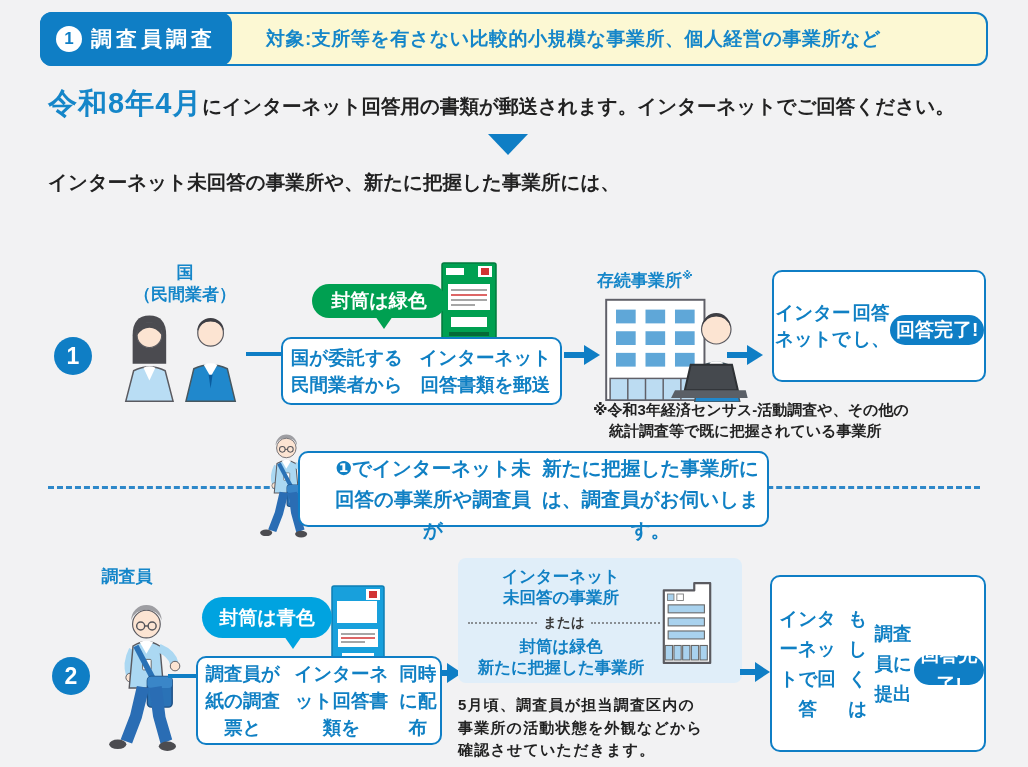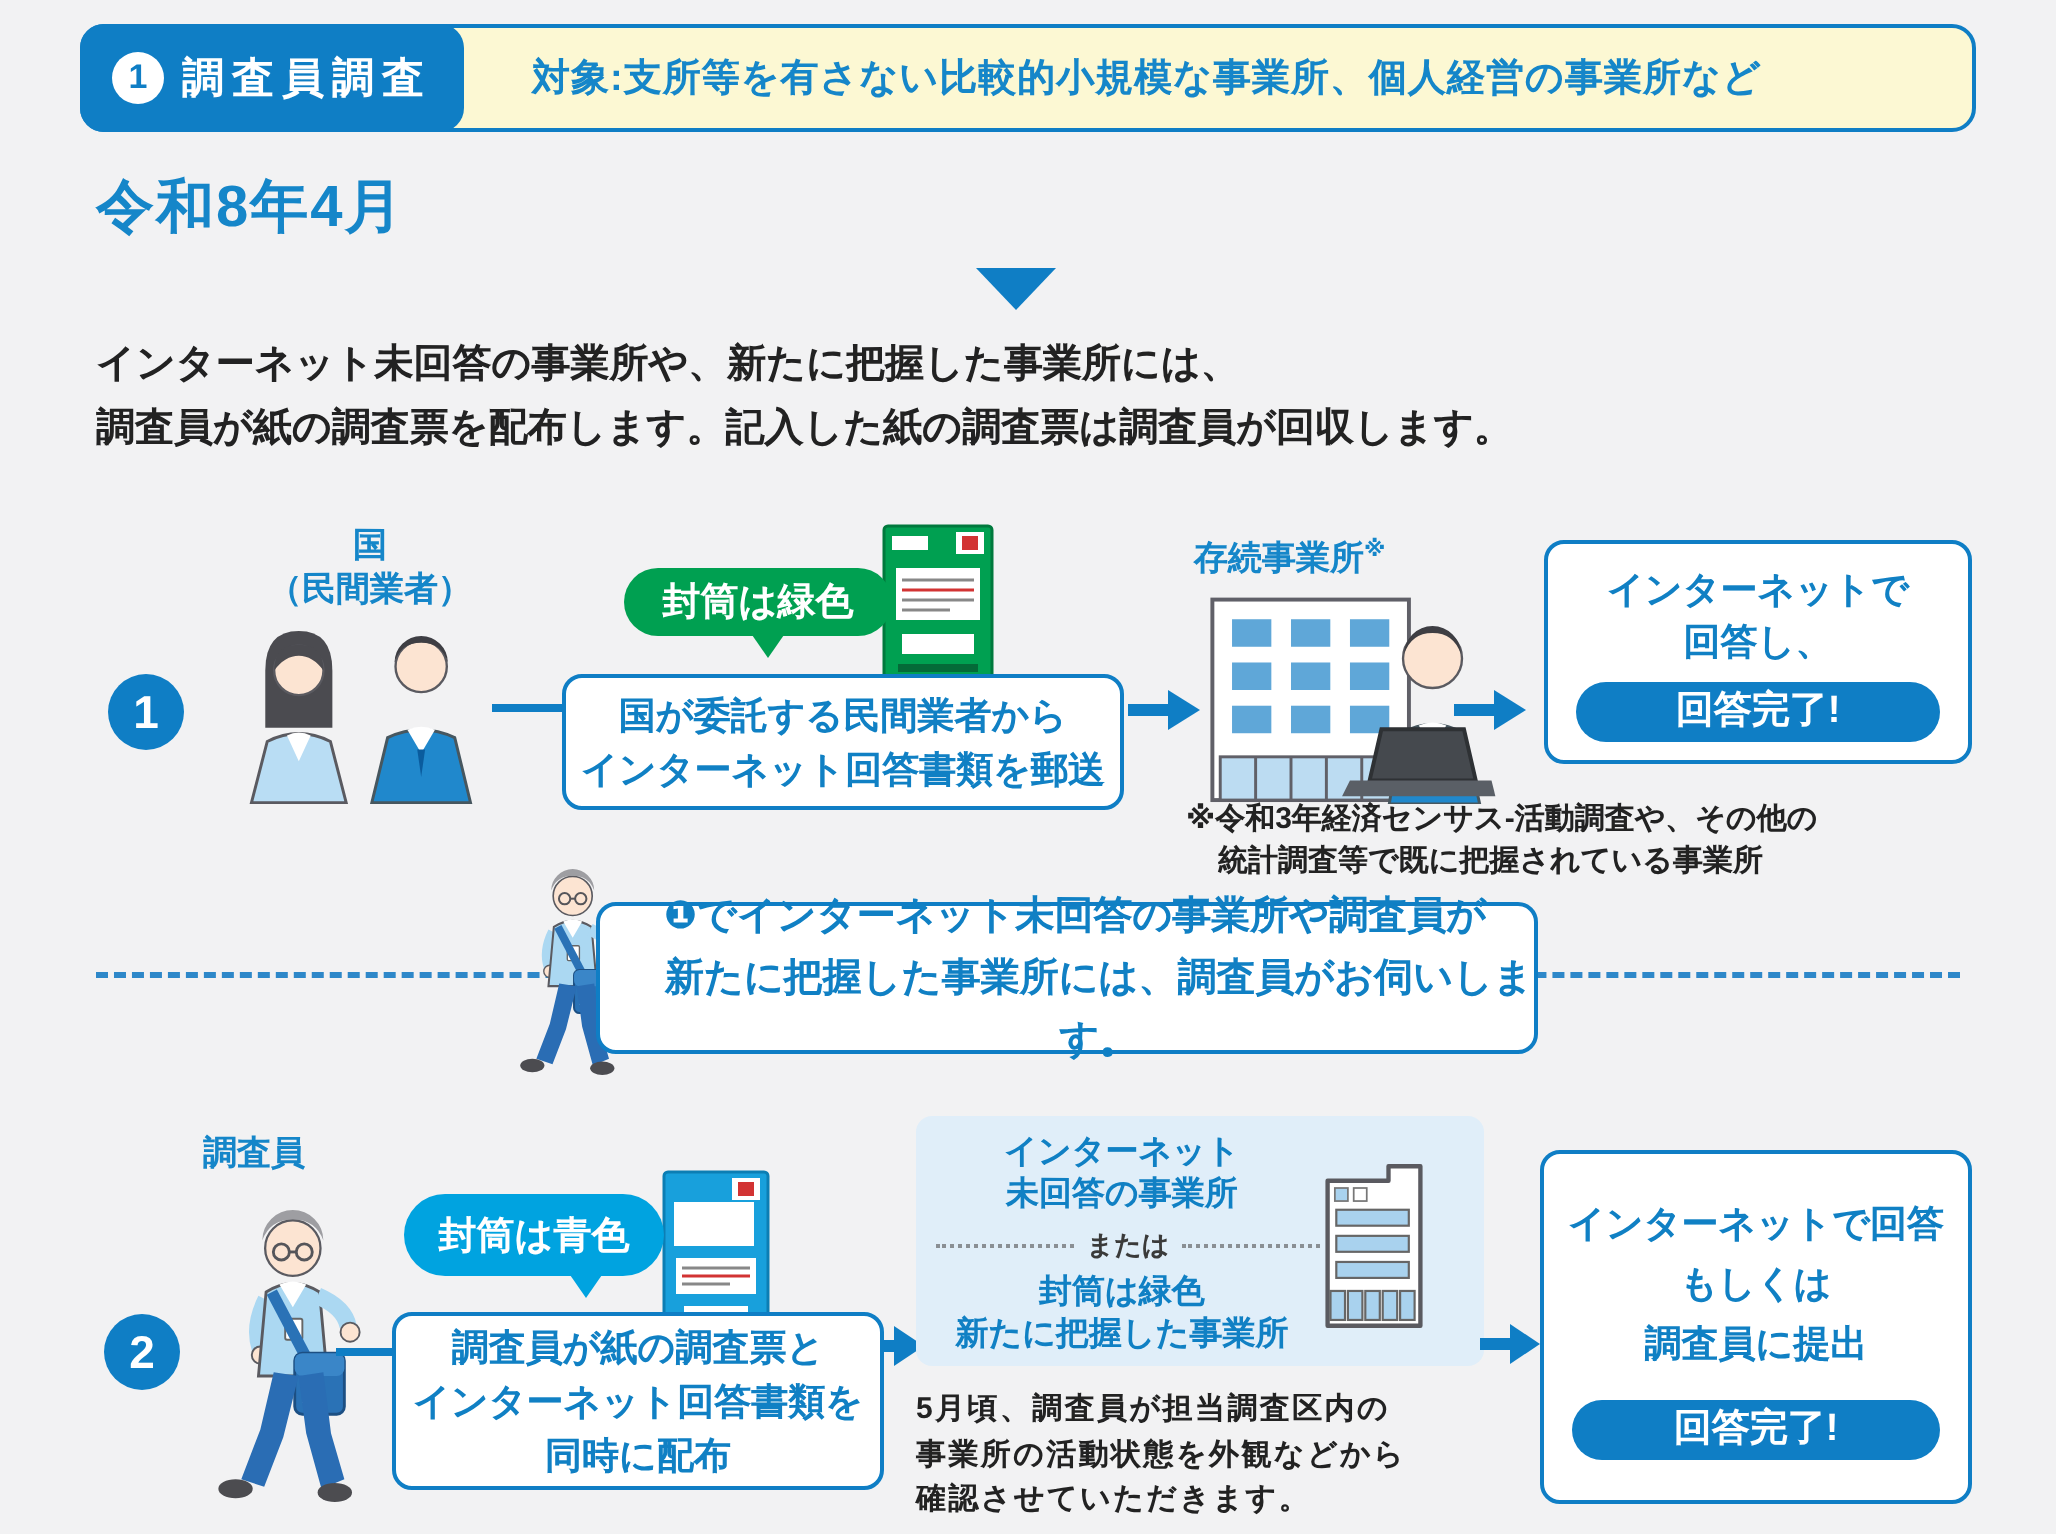--- a/index.html
+++ b/index.html
@@ -45,21 +45,21 @@
   .lead { left:48px; top:166px; font-size:19.5px; line-height:32px; color:#222; }
 
   
   .bignum {
     width:38px; height:38px; border-radius:50%; background:#0f7ec5; color:#fff;
     display:flex; align-items:center; justify-content:center; font-size:23px;
   }
   .actor-label { text-align:center; color:#1586c9; font-size:17px; line-height:22px; }
   .wbox {
     background:#fff; border:2.5px solid #0f7ec5; border-radius:10px;
-    color:#1080c4; display:flex; flex-direction:column;
+    color:#1080c4; display:flex; flex-direction:row;
     align-items:center; justify-content:center; text-align:center; z-index:1;
   }
   .pill {
     background:#0f7ec5; color:#fff; border-radius:999px;
     display:flex; align-items:center; justify-content:center;
     font-size:19px; width:182px; height:31px;
   }
   .bubble {
     border-radius:21px; color:#fff; font-size:19px;
     display:flex; align-items:center; justify-content:center; z-index:2;
@@ -108,27 +108,27 @@
   <div class="abs hdr-yellow">
     <span>対象:支所等を有さない比較的小規模な事業所、個人経営の事業所など</span>
   </div>
   <div class="abs hdr-badge">
     <span class="numcircle-sm">1</span>
     <span class="t">調査員調査</span>
   </div>
 
   <div class="abs intro">
     <span class="date">令和8年4月</span>
+    <span class="rest">にインターネット回答用の書類が郵送されます。インターネットでご回答ください。</span>
   </div>
 
   <div class="abs tri-down"></div>
 
   <div class="abs lead">
     <div>インターネット未回答の事業所や、新たに把握した事業所には、</div>
-    <div>調査員が紙の調査票を配布します。記入した紙の調査票は調査員が回収します。</div>
   </div>
 
   <div class="abs bignum" style="left:54px; top:337px;">
     <span>1</span>
   </div>
 
   <div class="abs actor-label" style="left:110px; top:262px; width:150px;">
     <div>国</div>
     <div>（民間業者）</div>
   </div>

